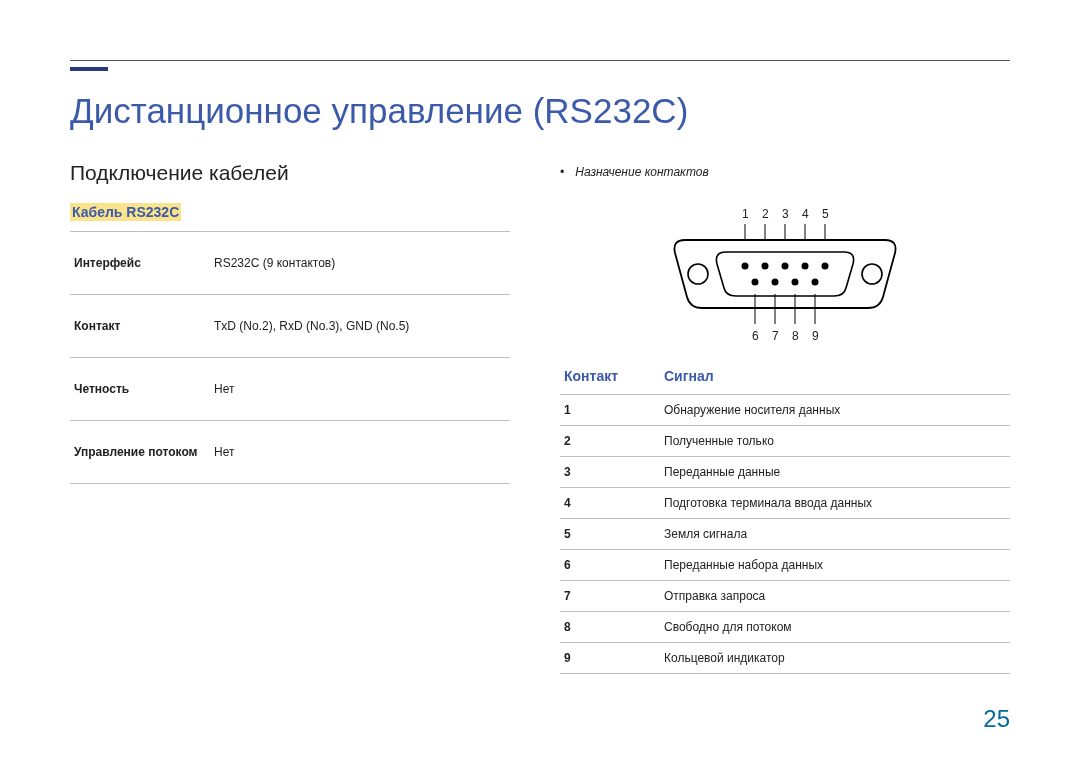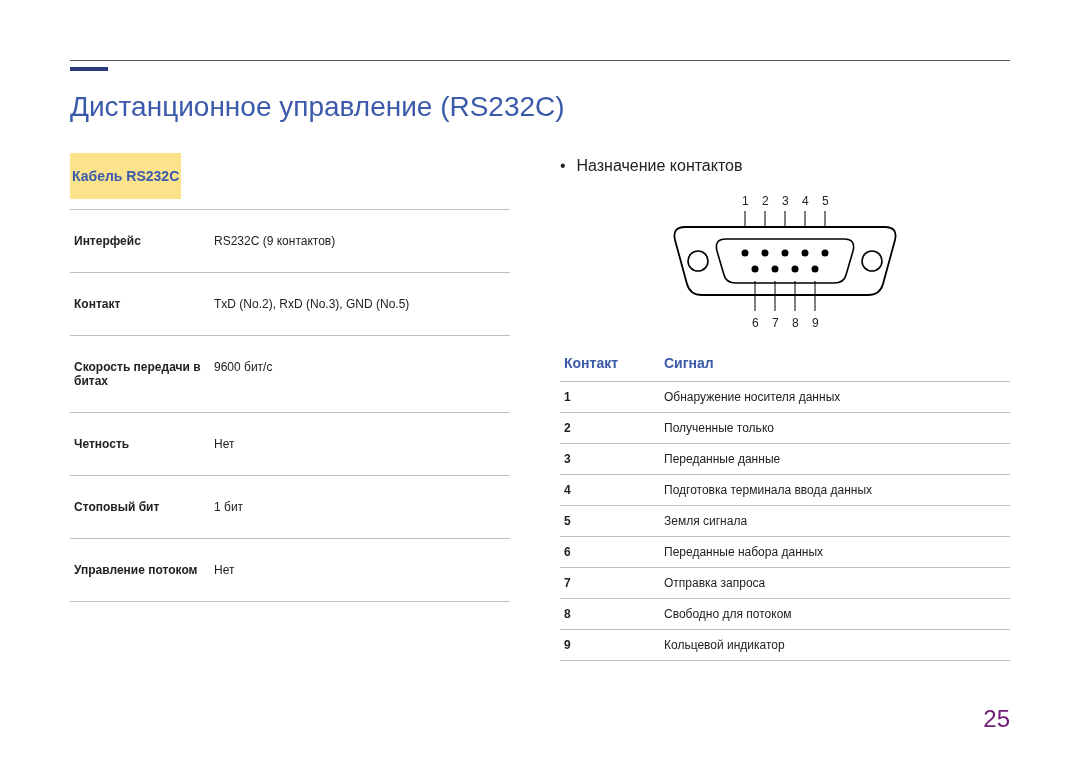--- a/index.html
+++ b/index.html
@@ -21,21 +21,21 @@
     border-top: 1px solid #555;
     margin: 0 0 6px 0;
   }
   .small-rule {
     width: 38px;
     height: 4px;
     background: #2b3a7a;
     margin-bottom: 20px;
   }
   h1.main-title {
-    font-size: 28px;
+    font-size: 35px;
     font-weight: 400;
     color: #3b5aa9;
     margin: 0 0 30px 0;
   }
   .columns {
     display: flex;
     gap: 50px;
   }
   .col-left {
     width: 440px;
@@ -48,43 +48,44 @@
     font-weight: 400;
     color: #222;
     margin: 0 0 18px 0;
   }
   .highlight-title {
     display: inline-block;
     background: #fbe38c;
     color: #3b5aa9;
     font-weight: 700;
     font-size: 14px;
-    padding: 15px 2px;
+    padding: 1px 2px;
     margin-bottom: 10px;
   }
   table.spec {
     width: 100%;
     border-collapse: collapse;
     font-size: 12px;
   }
   table.spec td {
     padding: 24px 4px;
     border-bottom: 1px solid #bfbfbf;
     vertical-align: top;
   }
   table.spec td.k {
     font-weight: 700;
     width: 140px;
   }
   table.spec tr:first-child td {
     border-top: 1px solid #bfbfbf;
   }
   .note-line {
-    font-size: 16px;
-    margin: 4px 0 2px 0;
+    font-size: 12px;
+    margin: 4px 0 11px 0;
+    font-style: italic;
   }
   .note-line .bullet {
     display: inline-block;
     width: 12px;
   }
   table.pins {
     width: 100%;
     border-collapse: collapse;
     font-size: 12px;
     margin-top: 12px;
@@ -108,59 +109,52 @@
   .connector-wrap {
     display: flex;
     justify-content: center;
     margin-bottom: 10px;
   }
   .page-number {
     position: absolute;
     right: 70px;
     bottom: 30px;
     font-size: 24px;
-    color: #701a75;
+    color: #0369a1;
     font-weight: 300;
   }
 </style>
 </head>
 <body>
 
 <div class="page">
   <hr class="top-rule">
   <div class="small-rule"></div>
 
   <h1 class="main-title">Дистанционное управление (RS232C)</h1>
 
   <div class="columns">
 
     <div class="col-left">
+      <h2 class="section-title">Подключение кабелей</h2>
       <span class="highlight-title">Кабель RS232C</span>
 
       <table class="spec">
         <tbody id="spec-body">
             <tr>
               <td class="k">Интерфейс</td>
               <td>RS232C (9 контактов)</td>
             </tr>
             <tr>
               <td class="k">Контакт</td>
               <td>TxD (No.2), RxD (No.3), GND (No.5)</td>
             </tr>
             <tr>
-              <td class="k">Скорость передачи в битах</td>
-              <td>9600 бит/с</td>
-            </tr>
-            <tr>
               <td class="k">Четность</td>
               <td>Нет</td>
-            </tr>
-            <tr>
-              <td class="k">Стоповый бит</td>
-              <td>1 бит</td>
             </tr>
             <tr>
               <td class="k">Управление потоком</td>
               <td>Нет</td>
             </tr>
           </tbody>
       </table>
     </div>
 
     <div class="col-right">

